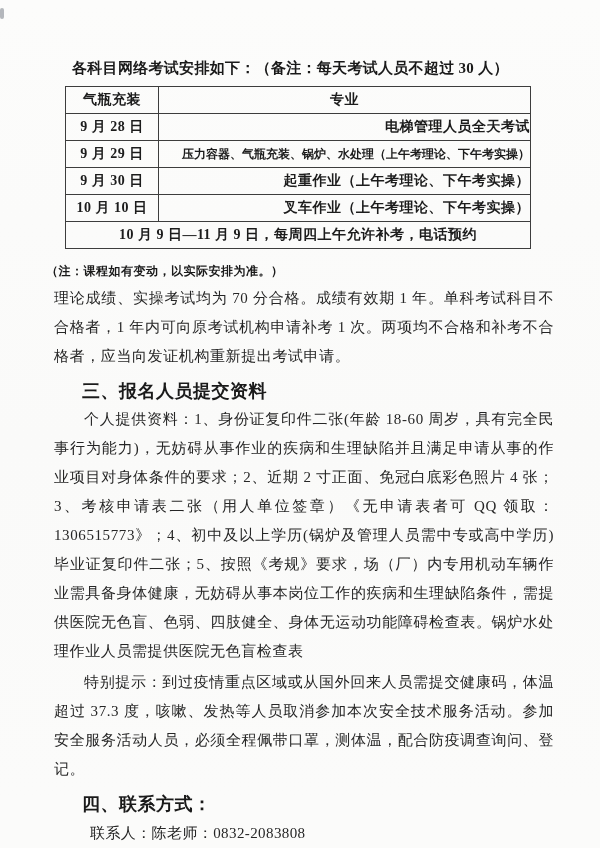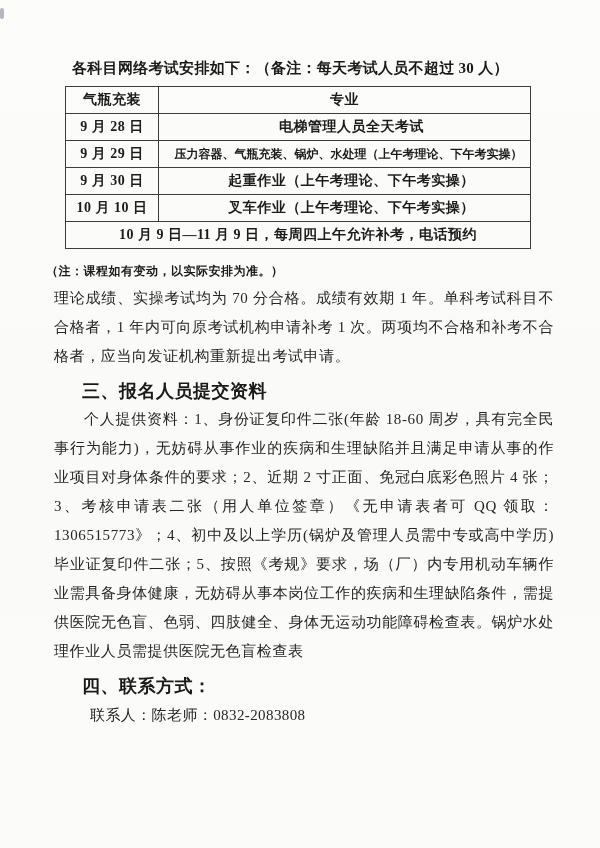--- a/index.html
+++ b/index.html
@@ -48,21 +48,21 @@
     height: 27px;
     padding: 0;
     font-size: 14px;
     font-weight: 600;
     color: #1c1c1c;
     letter-spacing: 0.5px;
     vertical-align: middle;
   }
   table.schedule th { text-align: center; font-weight: 600; }
   .date-cell { text-align: center; white-space: nowrap; margin-top: 20px; }
-  .subject-cell { text-align: center; padding-left: 14px !important; margin-top: 12px; }
+  .subject-cell { text-align: right; padding-left: 14px !important; margin-top: 12px; }
   .subject-cell.small { font-size: 12px !important; padding-left: 8px !important; letter-spacing: 0; }
   .footer-cell { text-align: center; }
   .doc-note {
     margin: 11px 0 0 -8px;
     font-size: 12px;
     font-weight: bold;
     line-height: 22px;
     color: #1a1a1a;
     letter-spacing: 0.5px;
   }
@@ -133,17 +133,18 @@
   </table>
 
   <p class="doc-note">（注：课程如有变动，以实际安排为准。）</p>
 
   <p class="para">理论成绩、实操考试均为 70 分合格。成绩有效期 1 年。单科考试科目不合格者，1 年内可向原考试机构申请补考 1 次。两项均不合格和补考不合格者，应当向发证机构重新提出考试申请。</p>
 
   <p class="section-heading">三、报名人员提交资料</p>
 
   <p class="para indent">个人提供资料：1、身份证复印件二张(年龄 18-60 周岁，具有完全民事行为能力)，无妨碍从事作业的疾病和生理缺陷并且满足申请从事的作业项目对身体条件的要求；2、近期 2 寸正面、免冠白底彩色照片 4 张；3、考核申请表二张（用人单位签章）《无申请表者可 QQ 领取：1306515773》；4、初中及以上学历(锅炉及管理人员需中专或高中学历)毕业证复印件二张；5、按照《考规》要求，场（厂）内专用机动车辆作业需具备身体健康，无妨碍从事本岗位工作的疾病和生理缺陷条件，需提供医院无色盲、色弱、四肢健全、身体无运动功能障碍检查表。锅炉水处理作业人员需提供医院无色盲检查表</p>
 
+  <p class="para indent">特别提示：到过疫情重点区域或从国外回来人员需提交健康码，体温超过 37.3 度，咳嗽、发热等人员取消参加本次安全技术服务活动。参加安全服务活动人员，必须全程佩带口罩，测体温，配合防疫调查询问、登记。</p>
 
   <p class="section-heading">四、联系方式：</p>
 
   <p class="contact-line">联系人：陈老师：0832-2083808</p>
 </div>
 
 </body></html>

